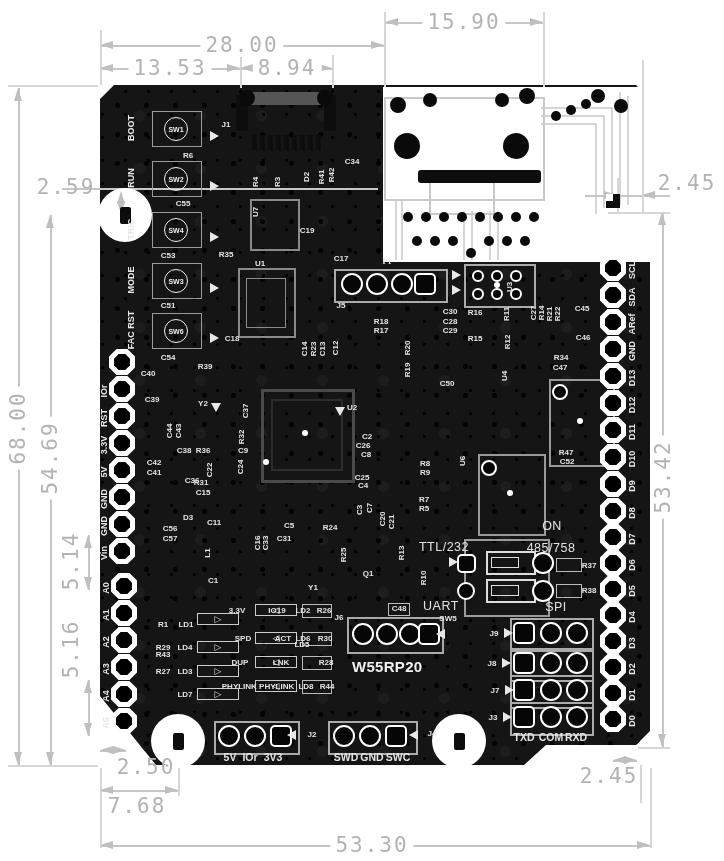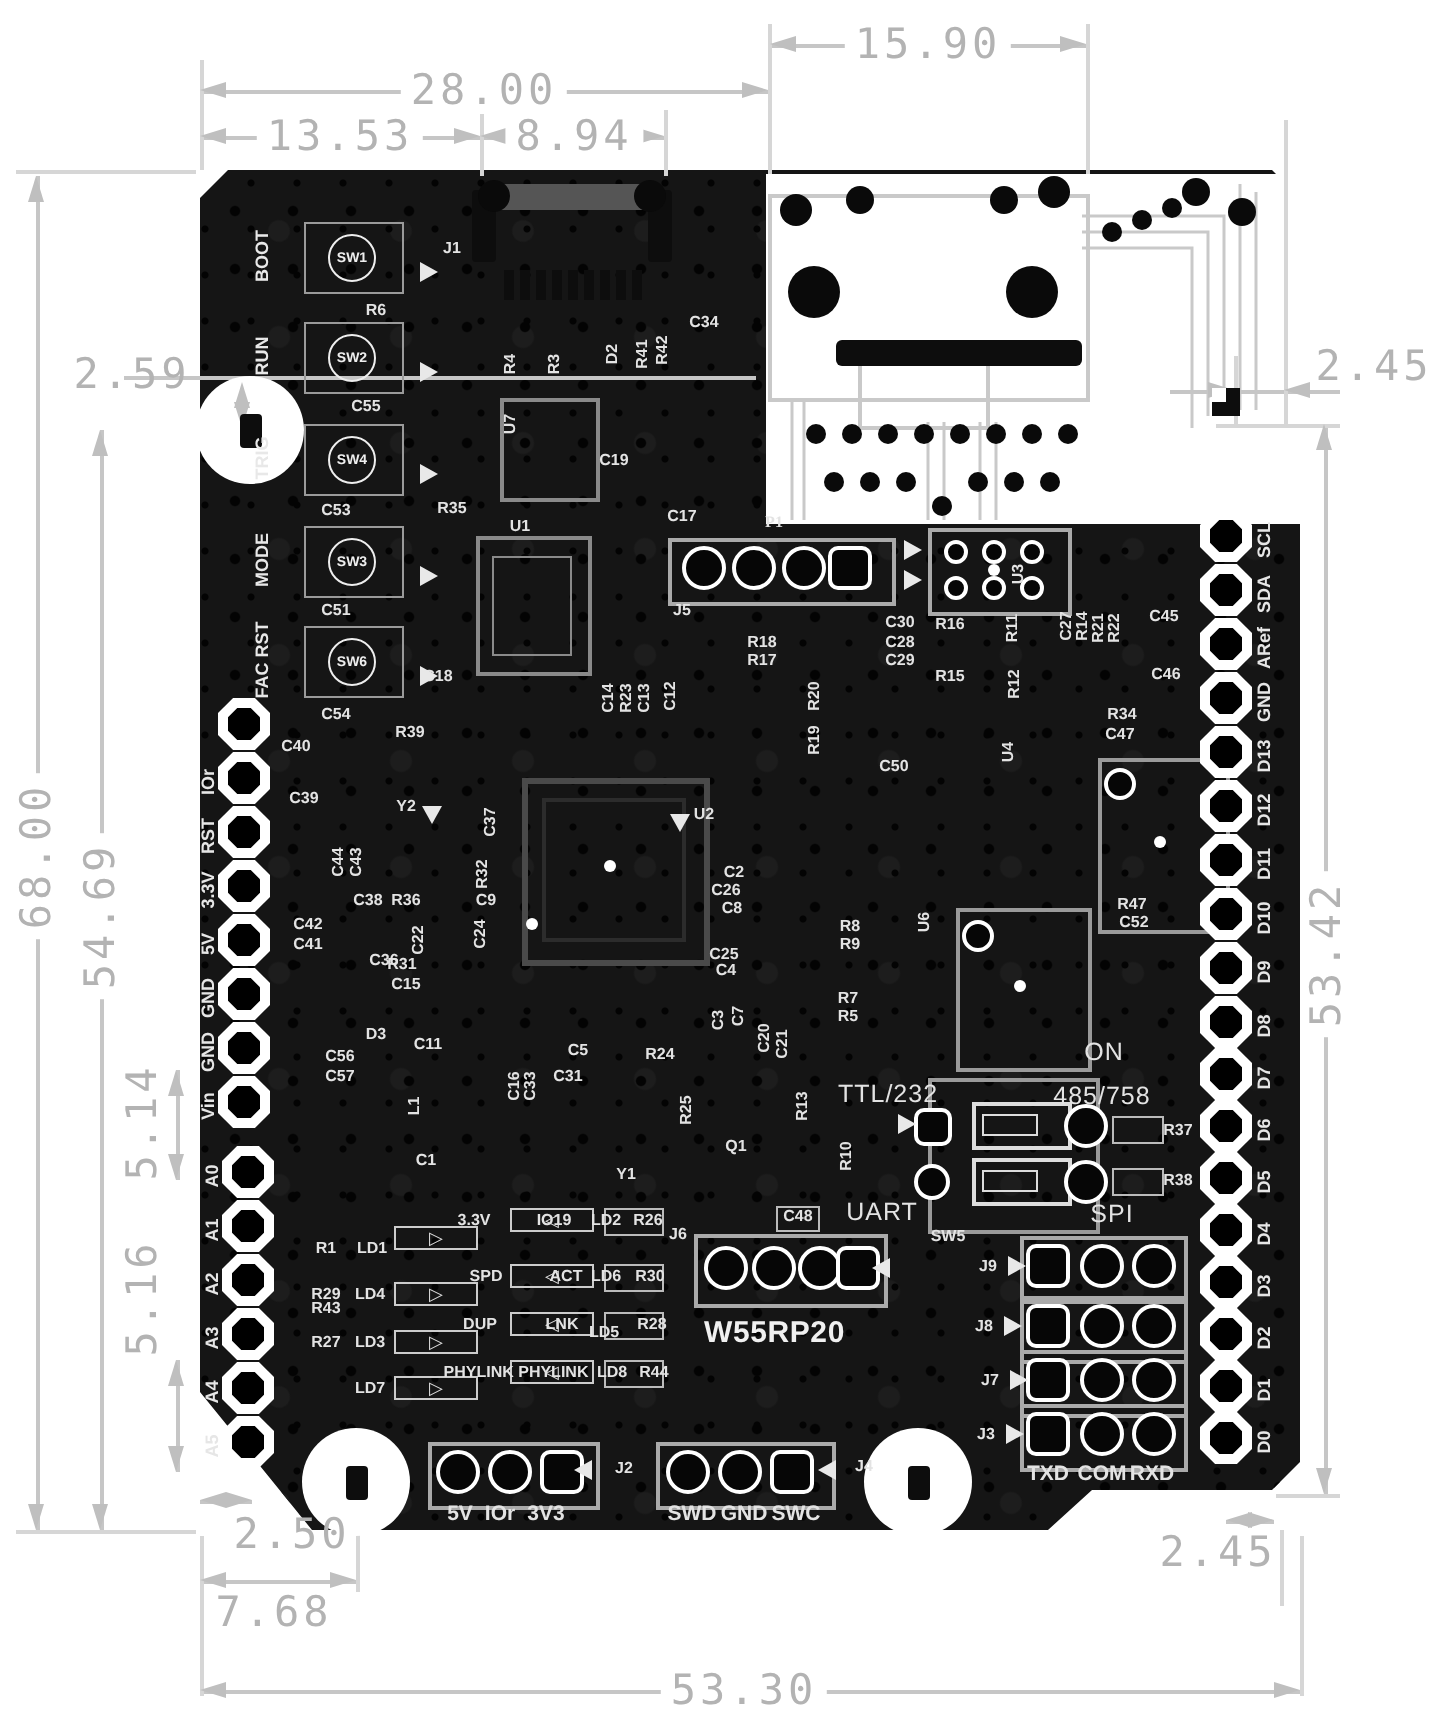--- a/index.html
+++ b/index.html
@@ -318,21 +318,21 @@
     <div class="comp" style="left: 170px; top: 538px;">C57</div>
     <div class="comp" style="left: 214px; top: 522px;">C11</div>
     <div class="comp v" style="left: 207px; top: 553px;">L1</div>
     <div class="comp" style="left: 213px; top: 580px;">C1</div>
     <div class="comp v" style="left: 257px; top: 543px;">C16</div>
     <div class="comp v" style="left: 265px; top: 543px;">C33</div>
     <div class="comp" style="left: 284px; top: 538px;">C31</div>
     <div class="comp" style="left: 289px; top: 525px;">C5</div>
     <div class="comp v" style="left: 255px; top: 212px;">U7</div>
     <div class="comp" style="left: 260px; top: 263px;">U1</div>
-    <div class="comp" style="left: 219px; top: 338px;">C18</div>
+    <div class="comp" style="left: 232px; top: 338px;">C18</div>
     <div class="comp v" style="left: 255px; top: 182px;">R4</div>
     <div class="comp v" style="left: 277px; top: 182px;">R3</div>
     <div class="comp v" style="left: 306px; top: 177px;">D2</div>
     <div class="comp v" style="left: 321px; top: 177px;">R41</div>
     <div class="comp v" style="left: 331px; top: 175px;">R42</div>
     <div class="comp" style="left: 352px; top: 161px;">C34</div>
     <div class="comp" style="left: 307px; top: 230px;">C19</div>
     <div class="comp" style="left: 341px; top: 258px;">C17</div>
     <div class="comp" style="left: 387px; top: 261px; font-family: Liberation Serif, serif;">P1</div>
     <div class="comp" style="left: 341px; top: 305px;">J5</div>
@@ -383,21 +383,21 @@
     <div class="comp v" style="left: 343px; top: 555px;">R25</div>
     <div class="comp" style="left: 368px; top: 573px;">Q1</div>
     <div class="comp" style="left: 313px; top: 587px;">Y1</div>
     <div class="comp v" style="left: 401px; top: 553px;">R13</div>
     <div class="comp v" style="left: 423px; top: 578px;">R10</div>
     <div class="comp l" style="left: 552px; top: 526px;">ON</div>
     <div class="comp l" style="left: 551px; top: 548px;">485/758</div>
     <div class="comp l" style="left: 444px; top: 547px;">TTL/232</div>
     <div class="comp l" style="left: 441px; top: 606px;">UART</div>
     <div class="comp l" style="left: 556px; top: 607px;">SPI</div>
-    <div class="comp" style="left: 474px; top: 618px;">SW5</div>
+    <div class="comp" style="left: 448px; top: 618px;">SW5</div>
     <div class="comp" style="left: 589px; top: 565px;">R37</div>
     <div class="comp" style="left: 589px; top: 590px;">R38</div>
     <div class="comp" style="left: 494px; top: 633px;">J9</div>
     <div class="comp" style="left: 492px; top: 663px;">J8</div>
     <div class="comp" style="left: 495px; top: 690px;">J7</div>
     <div class="comp" style="left: 493px; top: 717px;">J3</div>
     <div class="comp m" style="left: 524px; top: 737px;">TXD</div>
     <div class="comp m" style="left: 551px; top: 737px;">COM</div>
     <div class="comp m" style="left: 576px; top: 737px;">RXD</div>
     <div class="comp" style="left: 339px; top: 617px;">J6</div>
@@ -405,21 +405,21 @@
     <div class="comp" style="left: 237px; top: 610px;">3.3V</div>
     <div class="comp" style="left: 277px; top: 610px;">IO19</div>
     <div class="comp" style="left: 303px; top: 610px;">LD2</div>
     <div class="comp" style="left: 324px; top: 610px;">R26</div>
     <div class="comp" style="left: 243px; top: 638px;">SPD</div>
     <div class="comp" style="left: 283px; top: 638px;">ACT</div>
     <div class="comp" style="left: 303px; top: 638px;">LD6</div>
     <div class="comp" style="left: 325px; top: 638px;">R30</div>
     <div class="comp" style="left: 240px; top: 662px;">DUP</div>
     <div class="comp" style="left: 281px; top: 662px;">LNK</div>
-    <div class="comp" style="left: 302px; top: 666px;">LD5</div>
+    <div class="comp" style="left: 302px; top: 644px;">LD5</div>
     <div class="comp" style="left: 326px; top: 662px;">R28</div>
     <div class="comp" style="left: 258px; top: 686px;">PHYLINK PHYLINK</div>
     <div class="comp" style="left: 306px; top: 686px;">LD8</div>
     <div class="comp" style="left: 327px; top: 686px;">R44</div>
     <div class="comp" style="left: 163px; top: 624px;">R1</div>
     <div class="comp" style="left: 186px; top: 624px;">LD1</div>
     <div class="comp" style="left: 163px; top: 647px;">R29</div>
     <div class="comp" style="left: 185px; top: 647px;">LD4</div>
     <div class="comp" style="left: 163px; top: 671px;">R27</div>
     <div class="comp" style="left: 185px; top: 671px;">LD3</div>

